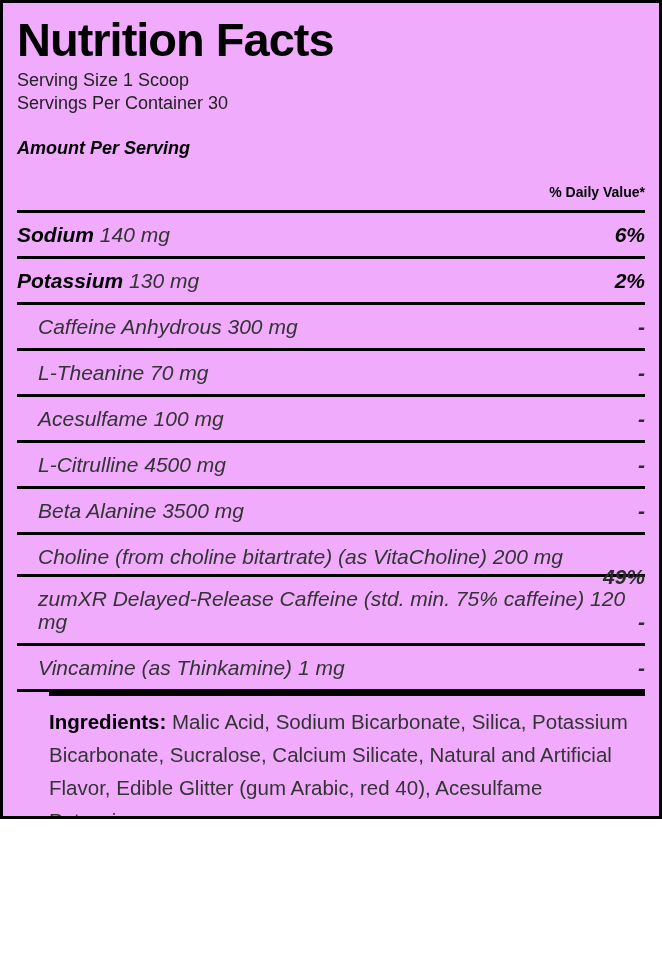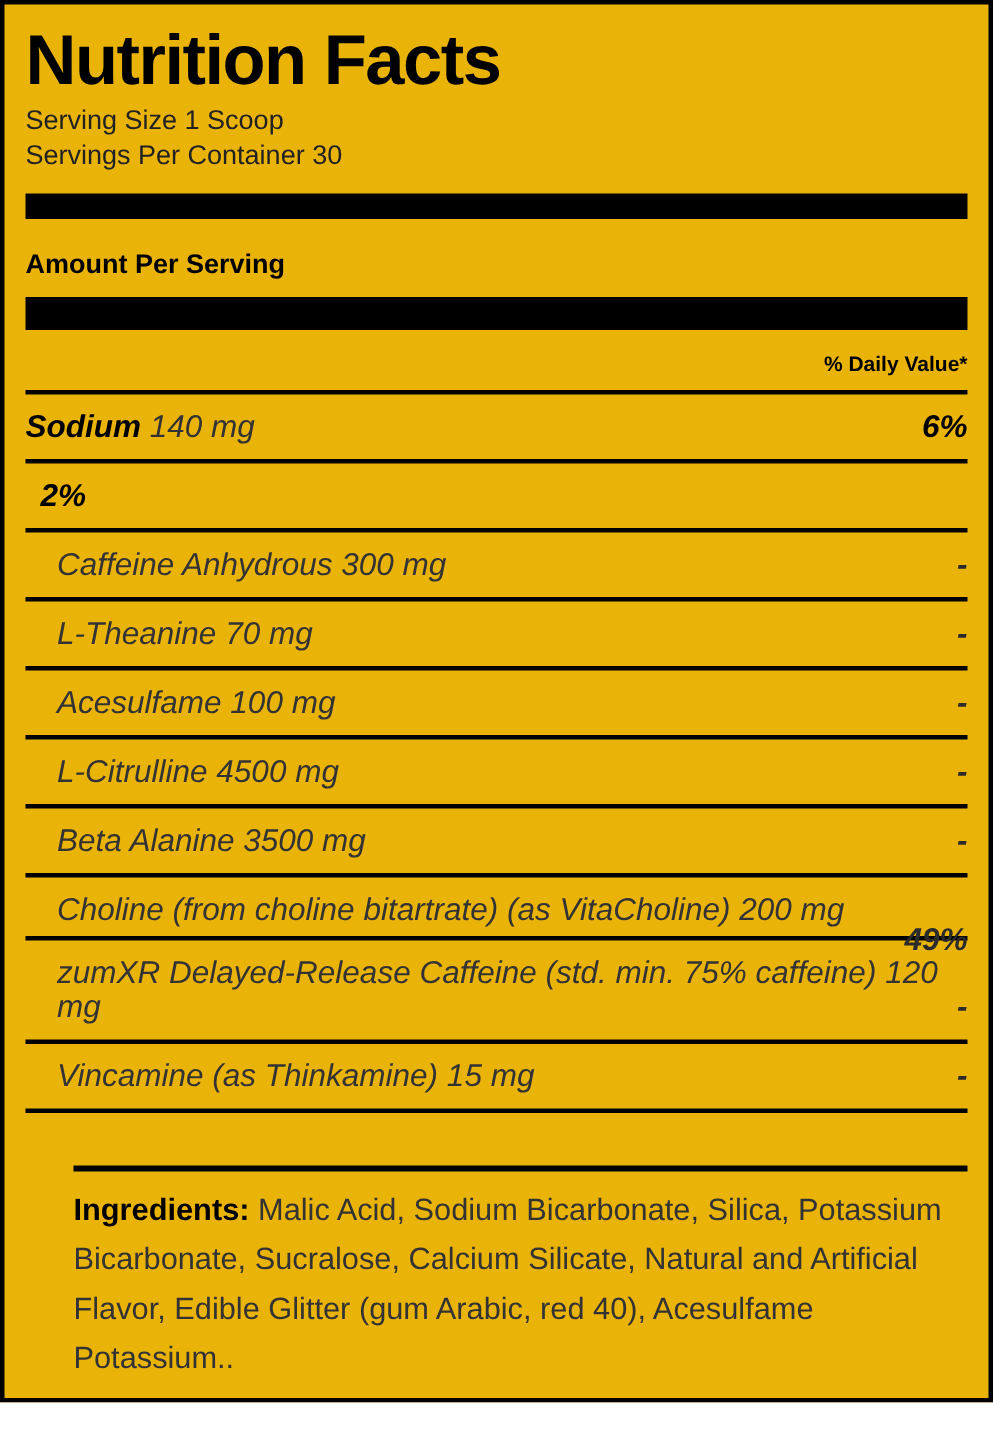--- a/index.html
+++ b/index.html
@@ -1,27 +1,26 @@
 <!DOCTYPE html>
 <html><head>
 <meta charset="utf-8">
 <style>
   html, body { margin: 0; padding: 0; background: #ffffff; }
   .label {
     width: 662px;
-    height: 935px;
+    height: 819px;
     box-sizing: border-box;
     border: 3px solid #000;
-    background: #eab308;
+    background: #f0abfc;
     font-family: "Liberation Sans", sans-serif;
     padding: 0 14px;
     display: flex;
     flex-direction: column;
     overflow: hidden;
-    justify-content: flex-end;
   }
   .title {
     font-size: 47px;
     font-weight: bold;
     letter-spacing: -1px;
     color: #000;
     margin: 12px 0 4px 0;
     line-height: 50px;
   }
   .serving-line {
@@ -29,22 +28,23 @@
     color: #222;
     line-height: 23px;
   }
   .bar { background: #000; width: 100%; }
   .bar-1 { height: 17px; margin-top: 14px; }
   .bar-2 { height: 22px; margin-top: 12px; }
   .aps {
     font-size: 18px;
     font-weight: bold;
     color: #000;
-    margin-top: 20px;
+    margin-top: 9px;
     line-height: 20px;
+    font-style: italic;
   }
   .dv-header {
     text-align: right;
     font-size: 14px;
     font-weight: bold;
     color: #000;
     padding: 14px 0 10px 0;
     border-bottom: 3px solid #000;
   }
   .row {
@@ -102,20 +102,21 @@
   <div class="bar bar-2"></div>
   <div class="dv-header">% Daily Value*</div>
 
   <div id="rows">
   <div class="row bold">
     <span class="left"><span class="nm">Sodium</span><span class="amt">140 mg</span></span>
     <span class="dv">6%</span>
   </div>
 
   <div class="row bold">
+    <span class="left"><span class="nm">Potassium</span><span class="amt">130 mg</span></span>
     <span class="dv">2%</span>
   </div>
 
   <div class="row indent">
     <span class="left"><span class="nm">Caffeine Anhydrous</span><span class="amt">300 mg</span></span>
     <span class="dv">-</span>
   </div>
 
   <div class="row indent">
     <span class="left"><span class="nm">L-Theanine</span><span class="amt">70 mg</span></span>
@@ -141,21 +142,21 @@
     <span class="left"><span class="nm">Choline (from choline bitartrate) (as VitaCholine)</span><span class="amt">200 mg</span></span>
     <span class="dv">49%</span>
   </div>
 
   <div class="row indent">
     <span class="left"><span class="nm">zumXR Delayed-Release Caffeine (std. min. 75% caffeine)</span><span class="amt">120 mg</span></span>
     <span class="dv">-</span>
   </div>
 
   <div class="row indent">
-    <span class="left"><span class="nm">Vincamine (as Thinkamine)</span><span class="amt">15 mg</span></span>
+    <span class="left"><span class="nm">Vincamine (as Thinkamine)</span><span class="amt">1 mg</span></span>
     <span class="dv">-</span>
   </div>
 </div>
 
   <div class="spacer"></div>
 
   <div class="ingredients">
     <span class="ing-label">Ingredients:</span><span> Malic Acid, Sodium Bicarbonate, Silica, Potassium Bicarbonate, Sucralose, Calcium Silicate, Natural and Artificial Flavor, Edible Glitter (gum Arabic, red 40), Acesulfame Potassium..</span>
   </div>
 </div>

